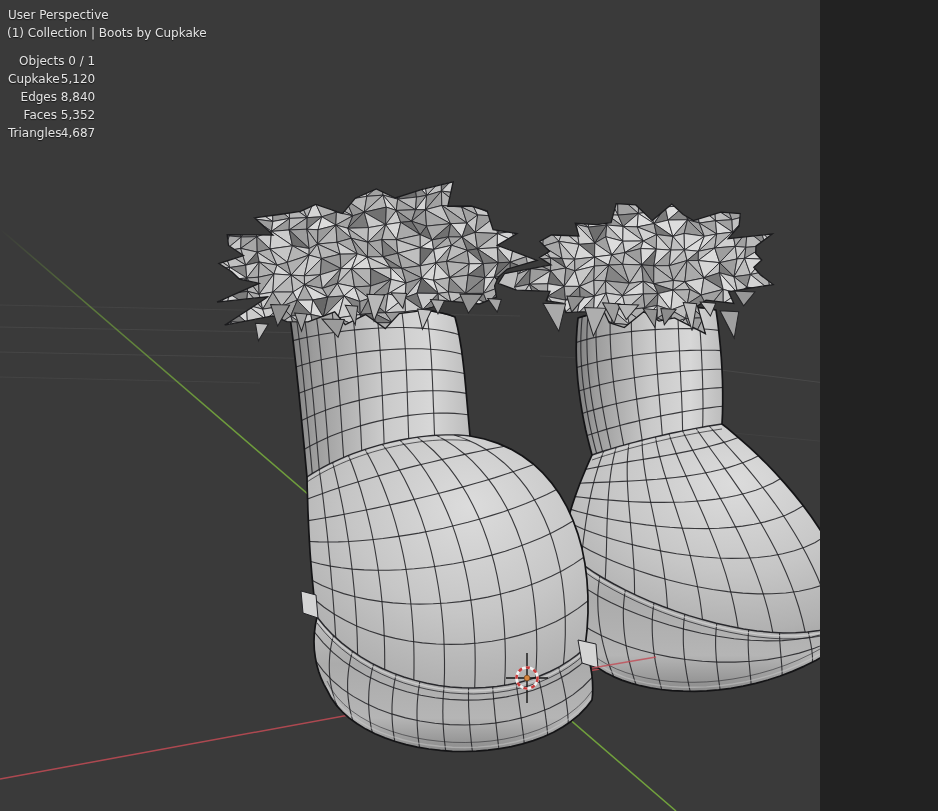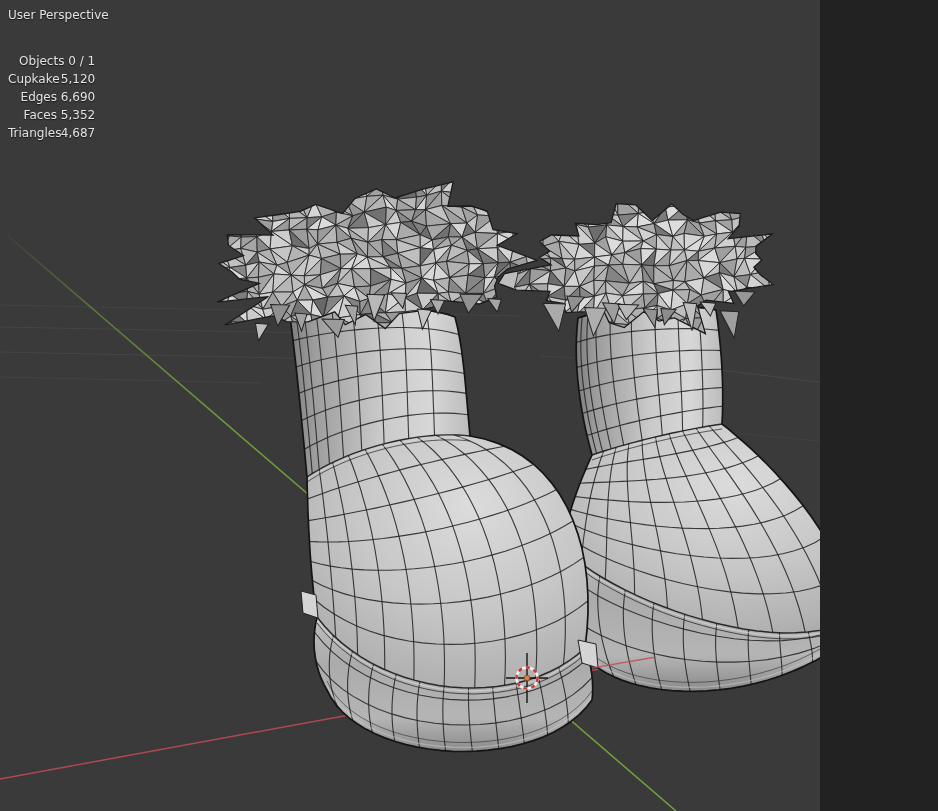--- a/index.html
+++ b/index.html
@@ -1013,32 +1013,33 @@
     <g id="cursor-g" transform="translate(527,678)">
         <line x1="0" y1="-25" x2="0" y2="25" stroke="#141414" stroke-width="1.4"></line>
         <line x1="-21" y1="0" x2="21" y2="0" stroke="#141414" stroke-width="1.4"></line>
         <circle cx="0" cy="0" r="10.5" fill="none" stroke="#f2f2f2" stroke-width="2.6"></circle>
         <circle cx="0" cy="0" r="10.5" fill="none" stroke="#c63b3b" stroke-width="2.6" stroke-dasharray="4 4"></circle>
         <circle cx="0" cy="0" r="2.8" fill="#d6843c" stroke="#7a4a20" stroke-width="0.8"></circle>
       </g>
   </svg>
 
   <div class="hud" id="view-label" style="color: rgb(227, 227, 227);">User Perspective</div>
+  <div class="hud" id="breadcrumb" style="color: rgb(227, 227, 227);">(1) Collection | Boots by Cupkake</div>
   <div class="hud" id="stats" style="color: rgb(227, 227, 227);">
     <div class="srow">
       <span class="slabel">Objects</span>
       <span class="sval">0 / 1</span>
     </div>
     <div class="srow">
       <span class="slabel">Cupkake</span>
       <span class="sval">5,120</span>
     </div>
     <div class="srow">
       <span class="slabel">Edges</span>
-      <span class="sval">6,690</span>
+      <span class="sval">8,840</span>
     </div>
     <div class="srow">
       <span class="slabel">Faces</span>
       <span class="sval">5,352</span>
     </div>
     <div class="srow">
       <span class="slabel">Triangles</span>
       <span class="sval">4,687</span>
     </div>
   </div>

